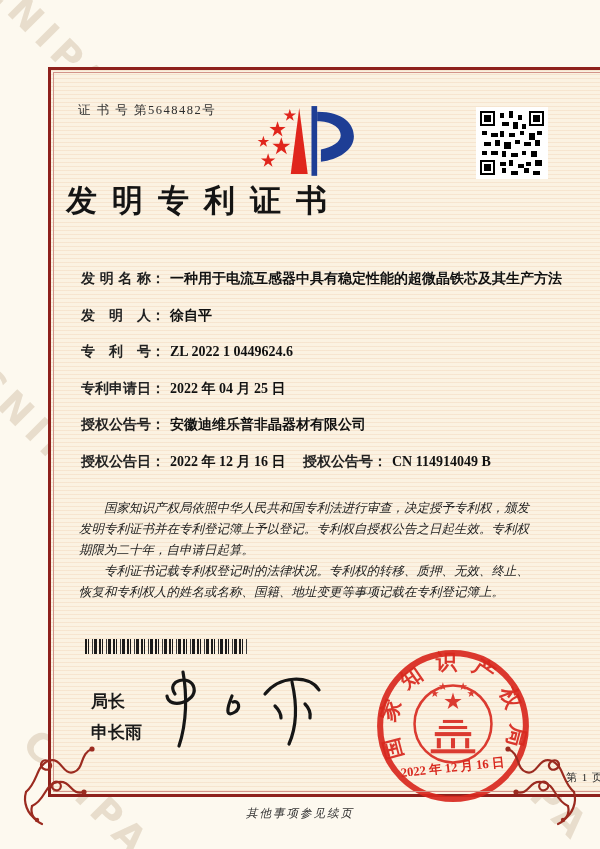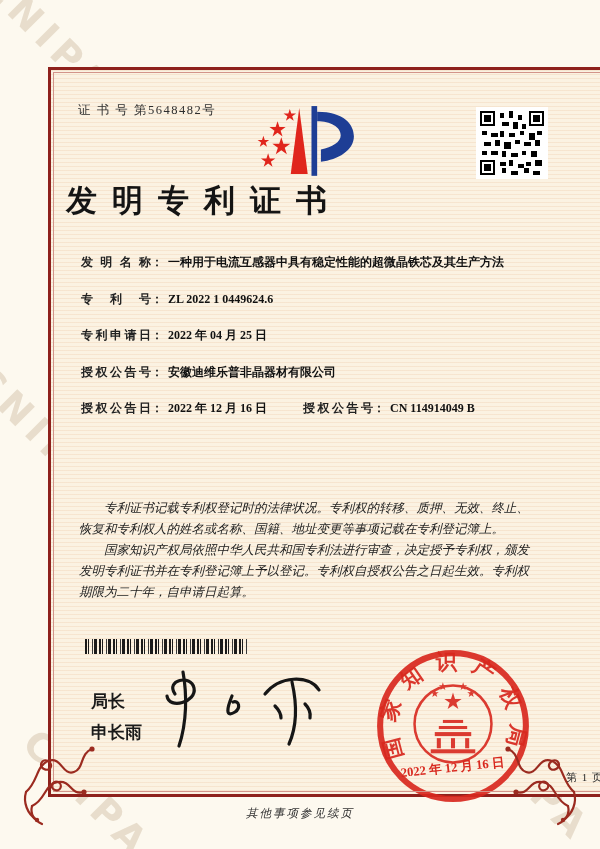--- a/index.html
+++ b/index.html
@@ -41,21 +41,21 @@
     font-size:12.5px; letter-spacing:1.5px; color:#2e2e2e;
   }
   .logo { position:absolute; left:186px; top:30px; width:132px; height:80px; }
   .qr { position:absolute; left:425px; top:37px; width:64px; height:64px; background:#fff; padding:4px; }
   .title {
     position:absolute; left:0; top:110px; width:100%;
     font-size:31px; font-weight:bold;
     letter-spacing:15px; text-indent:15px; color:#141414;
   }
   
-  .fields { position:absolute; left:30px; top:184px; width:448px; font-size:12px; }
+  .fields { position:absolute; left:30px; top:200px; width:448px; font-size:14px; }
   .frow { position:relative; height:20px; margin-bottom:16.5px; white-space:nowrap; }
   .flabel {
     display:inline-block; width:70px; vertical-align:top;
     text-align:justify; text-align-last:justify; color:#222; font-weight:600;
   }
   .fcolon { display:inline-block; font-weight:600; margin-right:5px; }
   .fvalue { font-weight:bold; color:#111; }
   .fpair2 { position:absolute; left:222px; top:0; }
   
   .body-text {
@@ -172,39 +172,42 @@
       </g>
     </svg>
 
     <div class="title">发明专利证书</div>
 
     <div class="fields">
       <div class="frow">
         <span class="flabel">发明名称</span><span class="fcolon">：</span><span class="fvalue">一种用于电流互感器中具有稳定性能的超微晶铁芯及其生产方法</span>
       </div>
       <div class="frow">
+        <span class="flabel">发明人</span><span class="fcolon">：</span><span class="fvalue">徐自平</span>
+      </div>
+      <div class="frow">
         <span class="flabel">专利号</span><span class="fcolon">：</span><span class="fvalue">ZL 2022 1 0449624.6</span>
       </div>
       <div class="frow">
         <span class="flabel">专利申请日</span><span class="fcolon">：</span><span class="fvalue">2022 年 04 月 25 日</span>
       </div>
       <div class="frow">
         <span class="flabel">授权公告号</span><span class="fcolon">：</span><span class="fvalue">安徽迪维乐普非晶器材有限公司</span>
       </div>
       <div class="frow">
         <span class="flabel">授权公告日</span><span class="fcolon">：</span><span class="fvalue">2022 年 12 月 16 日</span>
         <span class="fpair2">
           <span class="flabel">授权公告号</span><span class="fcolon">：</span><span class="fvalue">CN 114914049 B</span>
         </span>
       </div>
     </div>
 
     <div class="body-text">
+      <p>国家知识产权局依照中华人民共和国专利法进行审查，决定授予专利权，颁发发明专利证书并在专利登记簿上予以登记。专利权自授权公告之日起生效。专利权期限为二十年，自申请日起算。</p>
       <p>专利证书记载专利权登记时的法律状况。专利权的转移、质押、无效、终止、恢复和专利权人的姓名或名称、国籍、地址变更等事项记载在专利登记簿上。</p>
-      <p>国家知识产权局依照中华人民共和国专利法进行审查，决定授予专利权，颁发发明专利证书并在专利登记簿上予以登记。专利权自授权公告之日起生效。专利权期限为二十年，自申请日起算。</p>
     </div>
 
     <div class="barcode"></div>
 
     <div class="signer">
       <div class="signer-title">局长</div>
       <div class="signer-name">申长雨</div>
     </div>
 
     <svg class="signature" viewBox="0 0 190 85">

